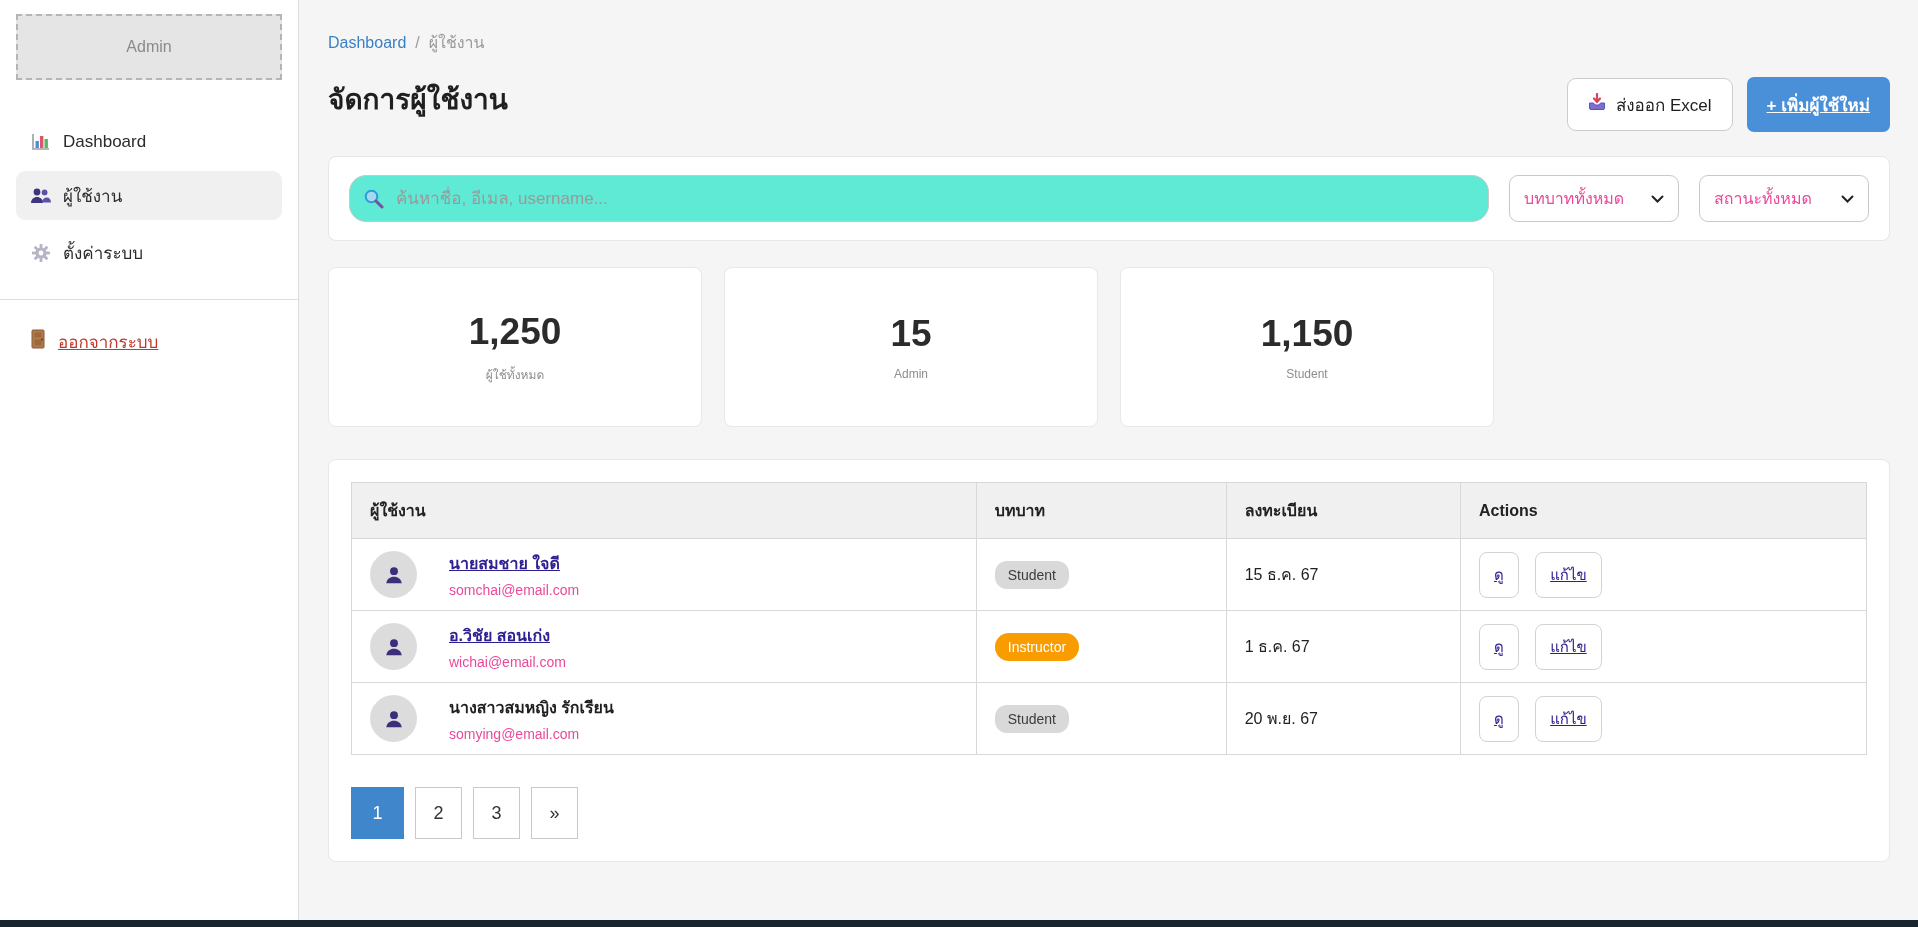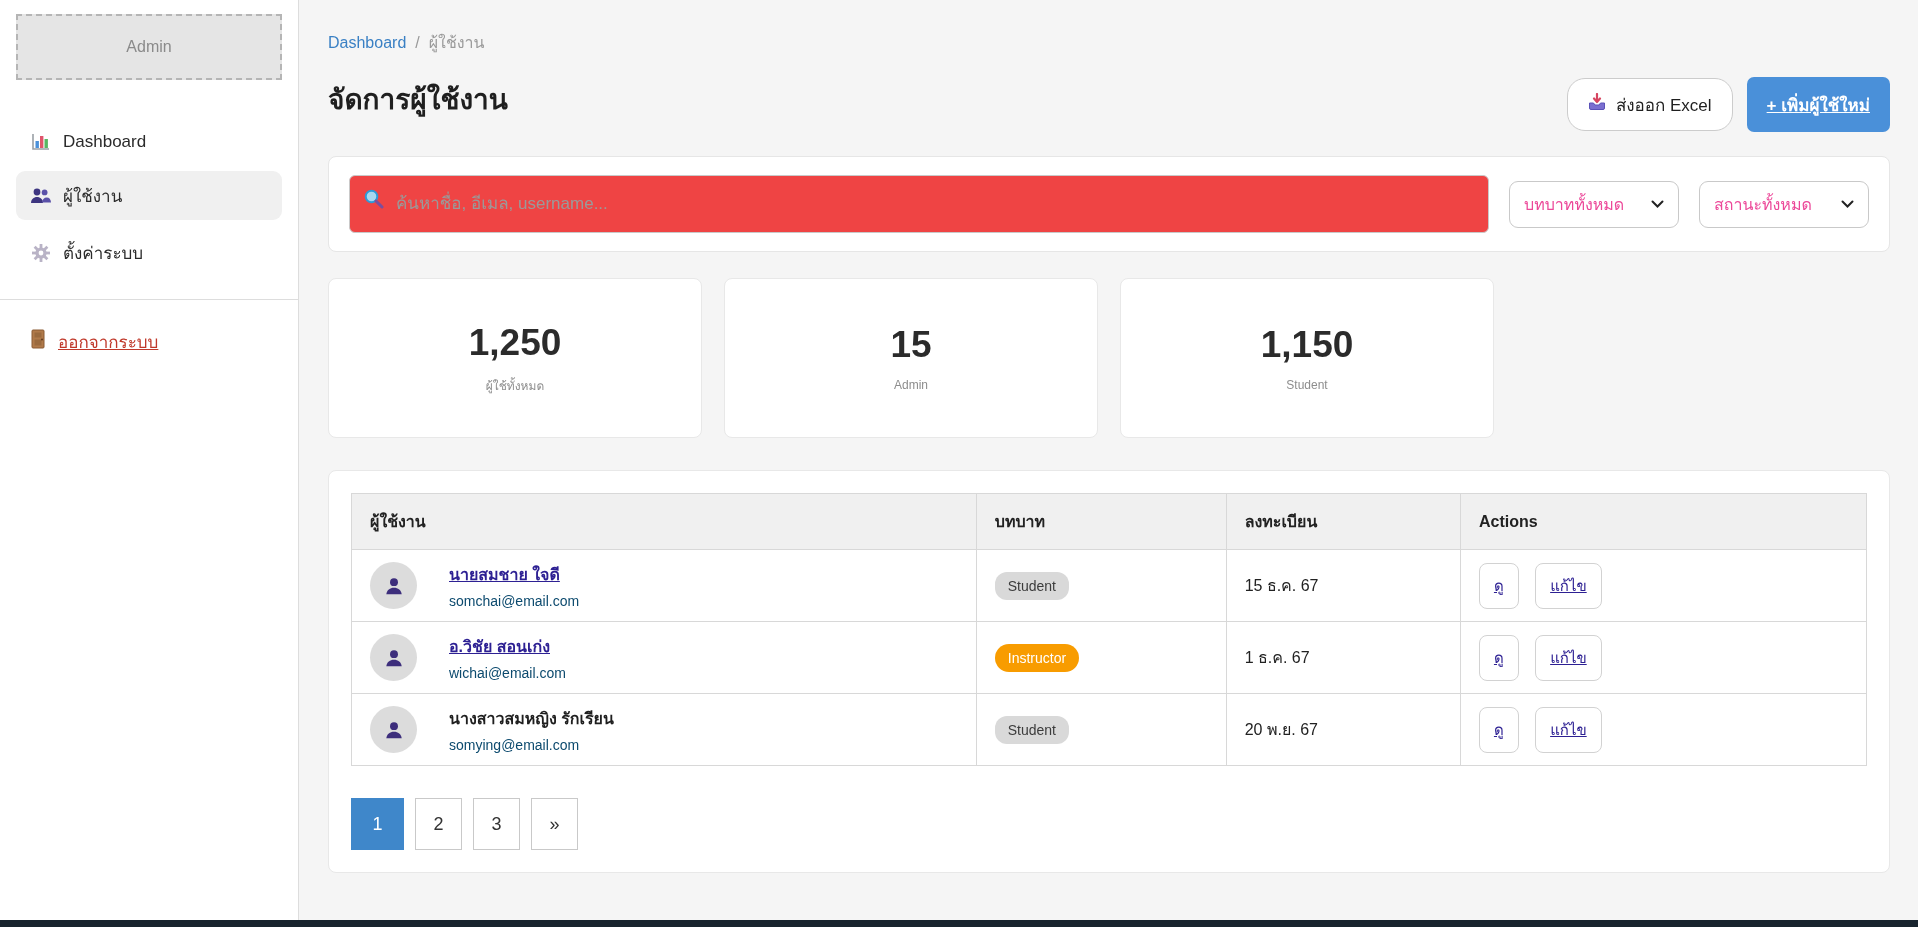--- a/index.html
+++ b/index.html
@@ -16,27 +16,27 @@
   .side-divider { border:none; border-top:1px solid #ddd; margin:22px -16px 0 -16px; }
   .logout { margin-top:28px; display:flex; align-items:center; gap:12px; padding:0 14px; font-size:17px; color:#c0392b; text-decoration:underline; cursor:pointer; }
 
   
   .main { position:absolute; left:300px; top:0; width:1618px; height:920px; padding:30px 28px 0 28px; background:#f5f5f5; }
   .breadcrumb { font-size:16px; color:#9a9a9a; display:flex; gap:9px; align-items:center; }
   .breadcrumb .bc-link { color:#3a80c4; cursor:pointer; }
   .header-row { margin-top:22px; display:flex; align-items:flex-start; justify-content:space-between; }
   .page-title { font-size:28px; font-weight:bold; color:#1f1f1f; }
   .header-actions { display:flex; gap:14px; align-items:center; }
-  .btn-export { background:#fff; border:1px solid #ccc; border-radius:18px; padding:12px 20px; font-size:17px; color:#1f1f1f; display:flex; align-items:center; gap:10px; cursor:pointer; }
+  .btn-export { background:#fff; border:1px solid #ccc; border-radius:9px; padding:12px 20px; font-size:17px; color:#1f1f1f; display:flex; align-items:center; gap:10px; cursor:pointer; }
   .btn-add { background:#4a90d9; border:none; border-radius:7px; padding:14px 20px; font-size:17px; color:#fff; text-decoration:underline; font-weight:bold; cursor:pointer; }
 
   
   .filter-card { margin-top:24px; background:#fff; border:1px solid #e6e6e6; border-radius:8px; padding:18px 20px; display:flex; gap:20px; align-items:center; }
   .search-wrap { position:relative; flex:1; }
-  .search-wrap input { width:100%; height:58px; border:1px solid #c9c9c9; border-radius:6px; font-size:17px; padding:0 14px 0 46px; color:#333; background:#ef4444; outline:none; font-family:inherit; }
+  .search-wrap input { width:100%; height:47px; border:1px solid #c9c9c9; border-radius:17px; font-size:17px; padding:0 14px 0 46px; color:#333; background:#5eead4; outline:none; font-family:inherit; }
   .search-wrap input::placeholder { color:#9a9a9a; }
   .search-icon { position:absolute; left:14px; top:13px; }
   .select-box { width:170px; height:47px; border:1px solid #c9c9c9; border-radius:9px; background:#fff; display:flex; align-items:center; justify-content:space-between; padding:0 14px; font-size:16px; color:#ec4899; cursor:pointer; flex:0 0 auto; }
 
   
   .stats-row { margin-top:26px; display:grid; grid-template-columns:repeat(4,1fr); gap:22px; }
   .stat-card { background:#fff; border:1px solid #e8e8e8; border-radius:8px; height:160px; display:flex; flex-direction:column; align-items:center; justify-content:center; }
   .stat-value { font-size:37px; font-weight:bold; color:#2b2b2b; }
   .stat-label { margin-top:12px; font-size:12px; color:#8d8d8d; }
 
@@ -45,21 +45,21 @@
   table { width:100%; border-collapse:collapse; }
   th, td { border:1px solid #d8d8d8; text-align:left; }
   th { background:#f0f0f0; font-size:16px; font-weight:bold; color:#222; padding:15px 18px; }
   td { padding:10px 18px; height:72px; font-size:16px; color:#222; background:#fff; }
   col.c-user { width:40%; } col.c-role { width:16%; } col.c-reg { width:15%; } col.c-act { width:26%; }
   .user-cell { display:flex; align-items:center; gap:32px; }
   .avatar { width:47px; height:47px; border-radius:50%; background:#dcdcdc; display:flex; align-items:center; justify-content:center; flex:0 0 47px; }
   .user-name { font-size:16px; font-weight:bold; }
   .user-name.link { color:#2d2093; text-decoration:underline; cursor:pointer; }
   .user-name.plain { color:#1f1f1f; }
-  .user-email { margin-top:6px; font-size:14px; color:#0c4a6e; }
+  .user-email { margin-top:6px; font-size:14px; color:#ec4899; }
   .badge { display:inline-block; font-size:14px; padding:6px 13px; border-radius:12px; }
   .badge.student { background:#d9d9d9; color:#3c3c3c; }
   .badge.instructor { background:#f89c00; color:#fff; border-radius:15px; }
   .act-btn { display:inline-block; background:#fff; border:1px solid #d2d2d2; border-radius:8px; padding:10px 14px; font-size:15px; color:#2d2093; text-decoration:underline; cursor:pointer; margin-right:12px; }
 
   
   .pagination { margin-top:32px; display:flex; gap:11px; }
   .page-btn { min-width:47px; height:52px; display:flex; align-items:center; justify-content:center; background:#fff; border:1px solid #c9c9c9; font-size:18px; color:#333; cursor:pointer; }
   .page-btn.active { background:#3f87ca; border-color:#3f87ca; color:#fff; width:53px; }
 

